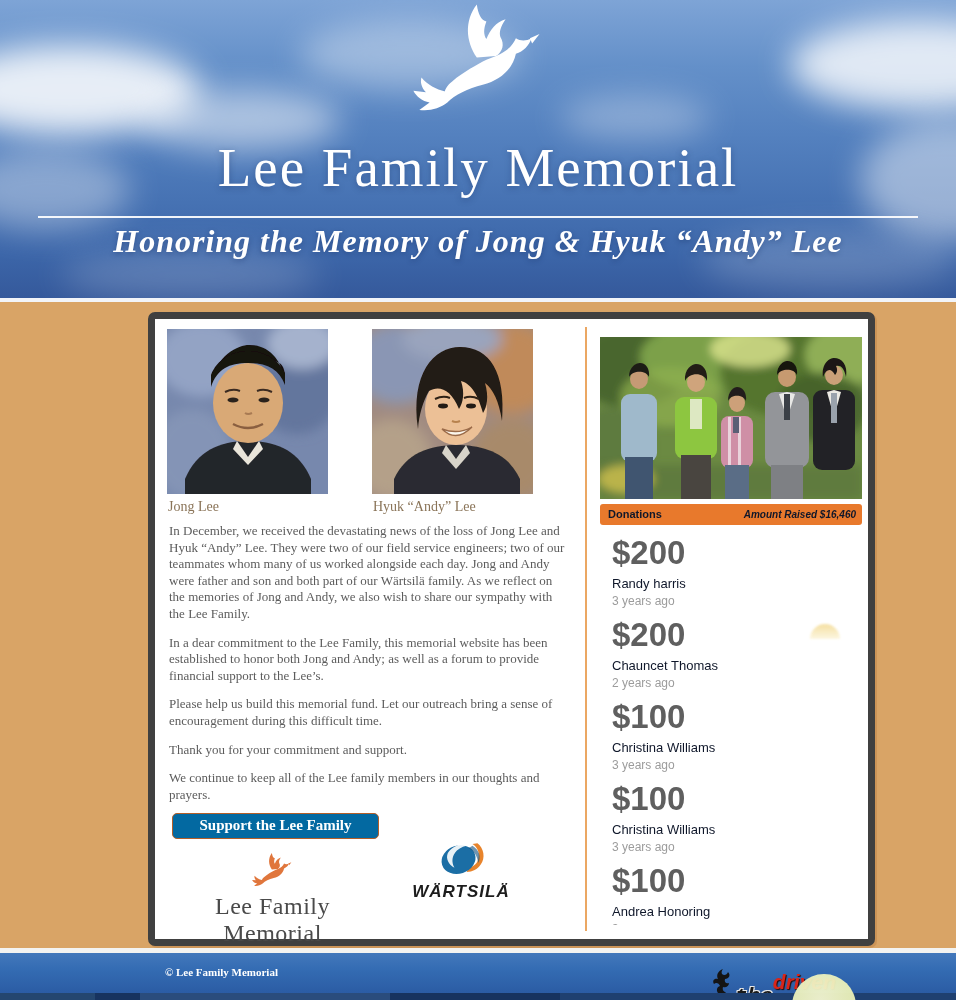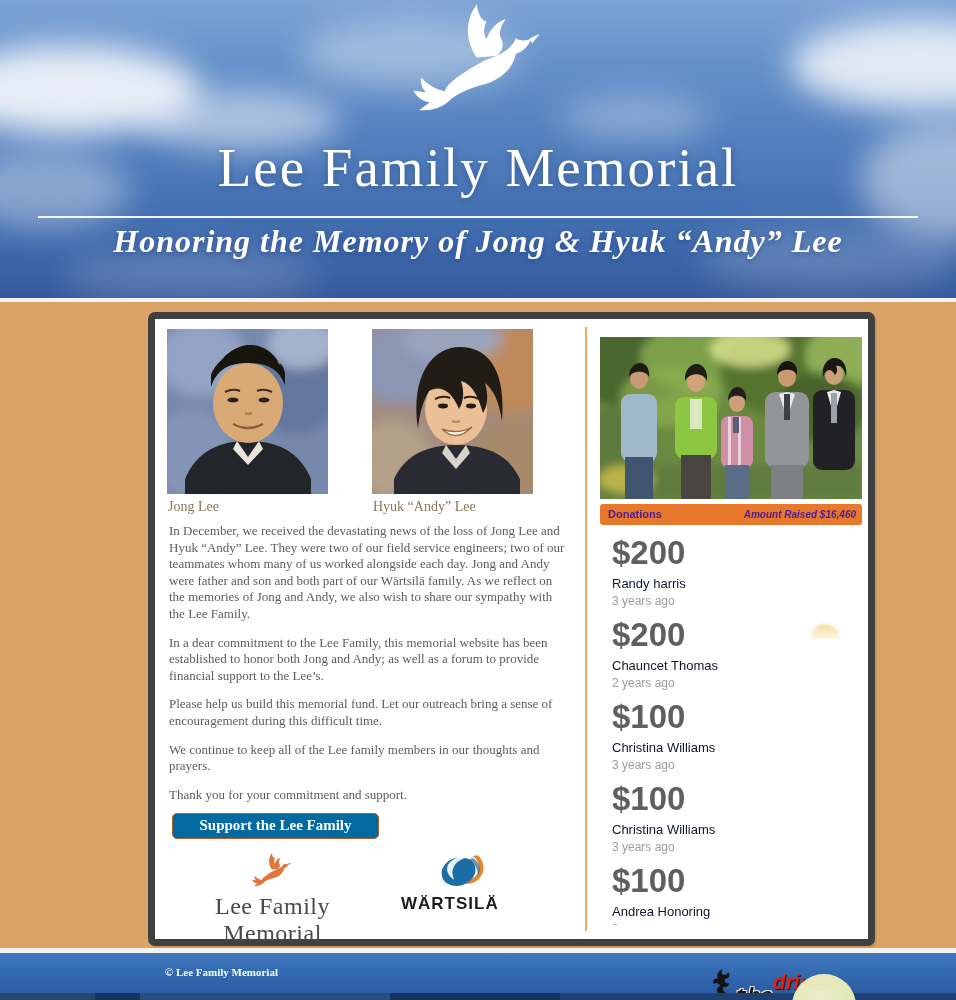--- a/index.html
+++ b/index.html
@@ -46,29 +46,29 @@
 
   .support-btn{position:absolute;left:17px;top:494px;width:205px;height:24px;background:#0369a1;
                border:1px solid #b35e28;border-radius:5px;color:#fff;font-weight:bold;
                font-size:15px;text-align:center;line-height:23px;font-family:"Liberation Serif",serif;
                cursor:pointer;}
 
   .logo-lee{position:absolute;left:10px;top:530px;width:215px;text-align:center;}
   .logo-lee .dove-sm{display:block;margin:0 auto;width:46px;height:42px;}
   .logo-lee .lee-text{font-size:24px;color:#4a4a4a;letter-spacing:.5px;margin-top:2px;}
 
-  .logo-wartsila{position:absolute;left:246px;top:528px;width:120px;text-align:left;}
+  .logo-wartsila{position:absolute;left:246px;top:516px;width:120px;text-align:center;font-style:italic;}
   .logo-wartsila .swirl{display:block;margin:0 auto;width:50px;height:46px;}
   .logo-wartsila .w-text{font-family:"Liberation Sans",sans-serif;font-weight:bold;
                          font-size:17px;color:#1d1d1d;letter-spacing:1px;margin-top:1px;}
 
   
   .family-photo{position:absolute;left:445px;top:18px;width:262px;height:162px;overflow:hidden;background:#5d7a3a;}
   .don-bar{position:absolute;left:445px;top:185px;width:262px;height:21px;background:#e8792c;
-           border-radius:3px;color:#4c1d95;font-family:"Liberation Sans",sans-serif;}
+           border-radius:3px;color:#0f172a;font-family:"Liberation Sans",sans-serif;}
   .don-bar .db-title{position:absolute;left:8px;top:4px;font-size:11px;font-weight:bold;}
   .don-bar .db-raised{position:absolute;right:6px;top:5px;font-size:10px;font-weight:bold;font-style:italic;}
   .don-list{position:absolute;left:425px;top:216px;width:262px;height:390px;overflow:hidden;margin-left:32px;}
   .don-entry{height:82px;}
   .don-amount{font-family:"Liberation Sans",sans-serif;font-weight:bold;font-size:33px;
               line-height:36px;color:#5f5f5f;}
   .don-name{font-family:Liberation Sans, sans-serif;font-size:13px;line-height:15px;
             color:#0f172a;margin-top:5px;}
   .don-time{font-family:"Liberation Sans",sans-serif;font-size:12px;line-height:14px;
             color:#9c9c9c;margin-top:3px;}
@@ -207,22 +207,22 @@
       </svg>
     </div>
 
     <div class="photo-caption cap-jong">Jong Lee</div>
     <div class="photo-caption cap-andy">Hyuk “Andy” Lee</div>
 
     <div class="para-block">
       <p>In December, we received the devastating news of the loss of Jong Lee and Hyuk “Andy” Lee. They were two of our field service engineers; two of our teammates whom many of us worked alongside each day. Jong and Andy were father and son and both part of our Wärtsilä family. As we reflect on the memories of Jong and Andy, we also wish to share our sympathy with the Lee Family.</p>
       <p>In a dear commitment to the Lee Family, this memorial website has been established to honor both Jong and Andy; as well as a forum to provide financial support to the Lee’s.</p>
       <p>Please help us build this memorial fund. Let our outreach bring a sense of encouragement during this difficult time.</p>
+      <p>Thank you for your commitment and support.</p>
       <p>We continue to keep all of the Lee family members in our thoughts and prayers.</p>
-      <p>Thank you for your commitment and support.</p>
     </div>
 
     <div class="support-btn">Support the Lee Family</div>
 
     <div class="logo-lee">
       <svg class="dove-sm" viewBox="0 0 200 160">
         <g fill="#e0763c">
           <path d="M95,78 C80,56 78,28 95,6 C97,20 101,27 108,29 C104,39 104,47 108,53
                    C113,40 121,30 134,26 C127,36 125,44 127,50 C133,60 130,70 121,76 Z"></path>
           <path d="M121,76 C134,71 144,62 148,52 C154,56 162,56 169,52 C166,62 158,70 148,73

